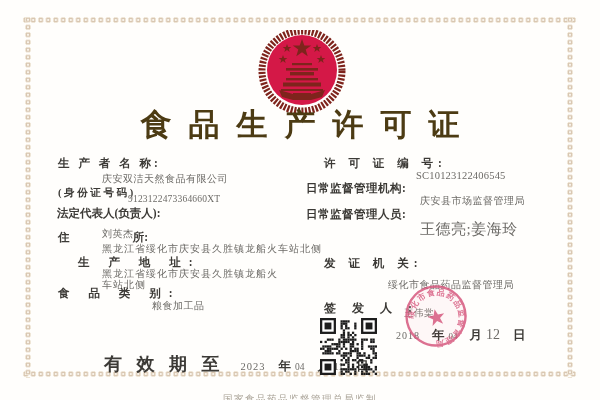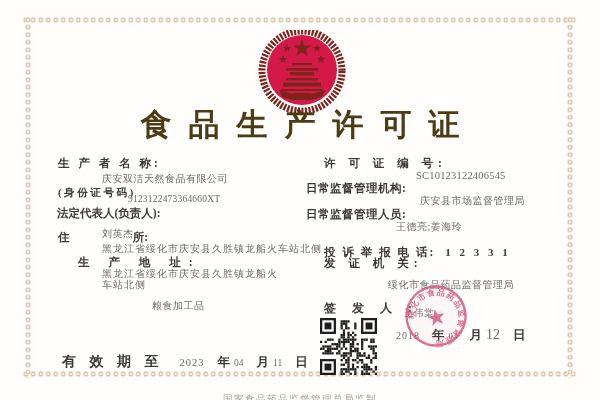--- a/index.html
+++ b/index.html
@@ -69,45 +69,42 @@
   <div class="lbl" style="left:58px;top:230px;width:90px;display:flex;justify-content:space-between;">
     <span>住</span>
     <span>所:</span>
   </div>
   <div class="val" style="left:102px;top:242px;letter-spacing:1px;text-align:right;">黑龙江省绥化市庆安县久胜镇龙船火车站北侧</div>
 
   <div class="lbl ls8" style="left:58px;top:255px;margin-left:20px;">生 产 地 址:</div>
   <div class="val" style="left:102px;top:267px;letter-spacing:1px;">黑龙江省绥化市庆安县久胜镇龙船火</div>
   <div class="val" style="left:102px;top:278px;letter-spacing:1px;">车站北侧</div>
 
+  <div class="lbl ls8" style="left:58px;top:286px;">食 品 类 别:</div>
   <div class="val" style="left:152px;top:299px;">粮食加工品</div>
 
   <div class="rowline" style="left:62px;top:352px;">
-    <span class="dateunit ls5" style="font-size:14px;">有 效 期 至</span>
+    <span class="dateunit ls5" style="font-size:18px;margin-left:42px;">有 效 期 至</span>
     <span class="datenum" style="margin-left:12px;font-size:10.5px;letter-spacing:1px;">2023</span>
     <span class="dateunit" style="margin-left:9px;">年</span>
     <span class="datenum">04</span>
     <span class="dateunit" style="margin-left:9px;">月</span>
     <span class="datenum">11</span>
     <span class="dateunit" style="margin-left:9px;">日</span>
   </div>
 
   <div class="lbl ls5" style="left:324px;top:156px;">许 可 证 编 号:</div>
   <div class="val" style="left:416px;top:170px;letter-spacing:.2px;font-size:10.5px;">SC10123122406545</div>
 
   <div class="lbl" style="left:306px;top:181px;letter-spacing:.5px;">日常监督管理机构:</div>
   <div class="val" style="left:420px;top:194px;">庆安县市场监督管理局</div>
 
   <div class="lbl" style="left:306px;top:207px;letter-spacing:.5px;">日常监督管理人员:</div>
-  <div class="val" style="left:396px;top:220px;font-size:10px;">王德亮;姜海玲</div>
-
-  <div class="rowline" style="left:324px;top:242px;">
-    <span class="lbl ls2" style="position:static;">投 诉 举 报 电 话:</span>
-    <span class="lbl" style="position:static;margin-left:6px;letter-spacing:3px;font-size:11px;">1 2 3 3 1</span>
-  </div>
+  <div class="val" style="left:420px;top:220px;font-size:15px;">王德亮;姜海玲</div>
+
 
   <div class="lbl ls5" style="left:324px;top:256px;">发 证 机 关:</div>
   <div class="val" style="left:388px;top:278px;">绥化市食品药品监督管理局</div>
 
   <div class="lbl ls16" style="left:324px;top:300px;font-size:12px;">签发人:</div>
   <div class="val" style="left:404px;top:307px;font-size:9.5px;color:#7a7672;">王伟棠</div>
 
   <div class="rowline" style="left:396px;top:325px;">
     <span class="datenum" style="font-size:10px;letter-spacing:1px;">2018</span>
     <span class="dateunit" style="margin-left:8px;">年</span>

